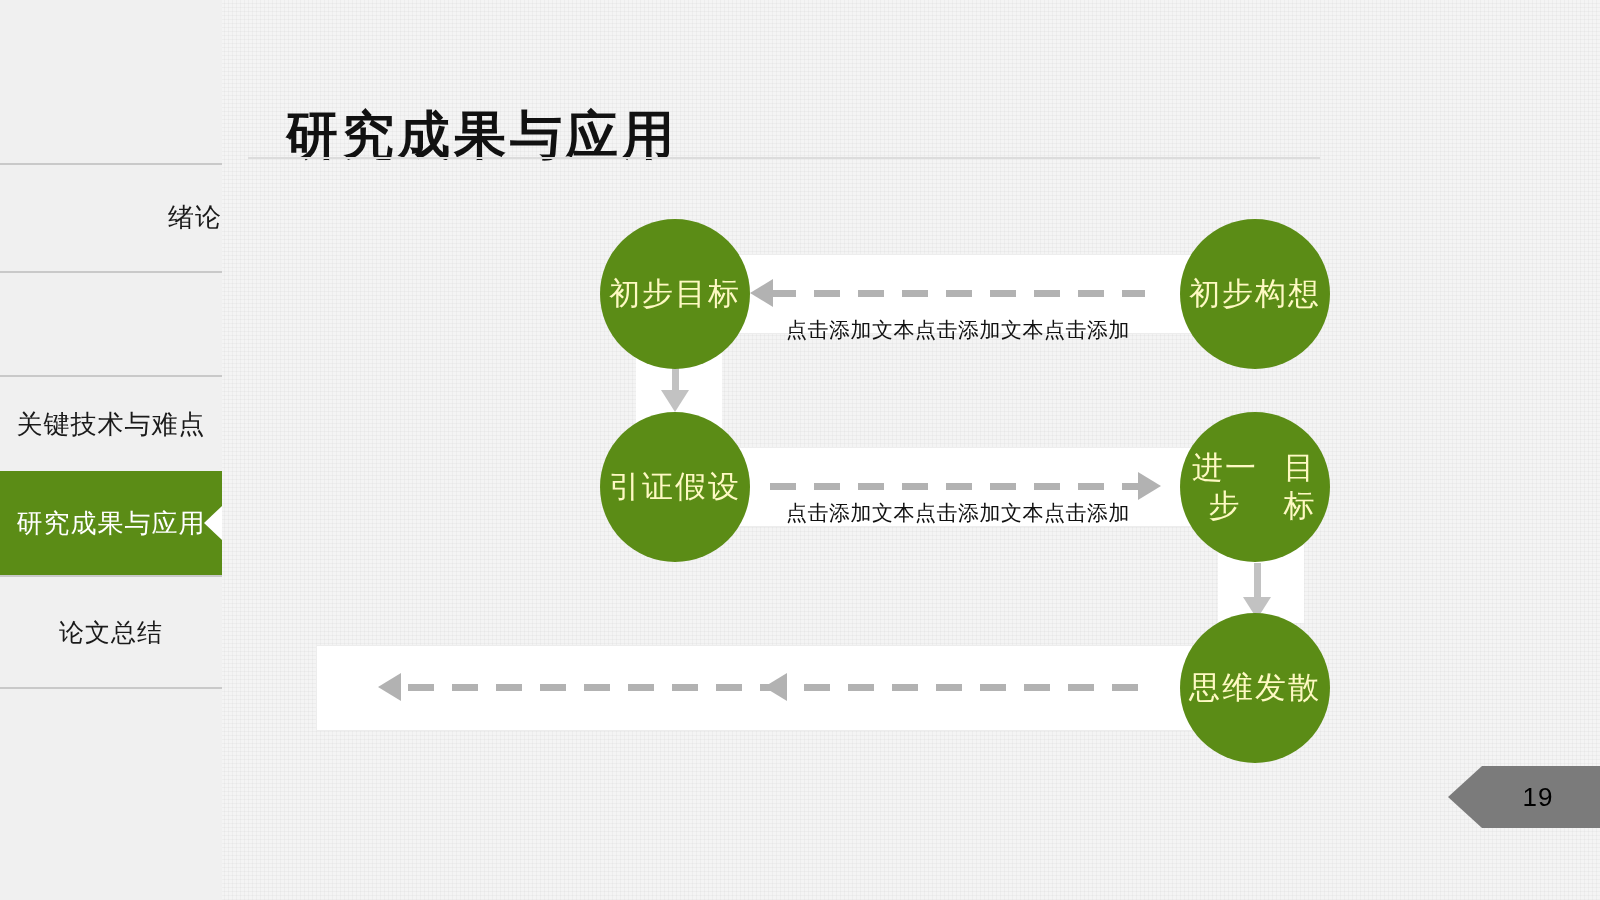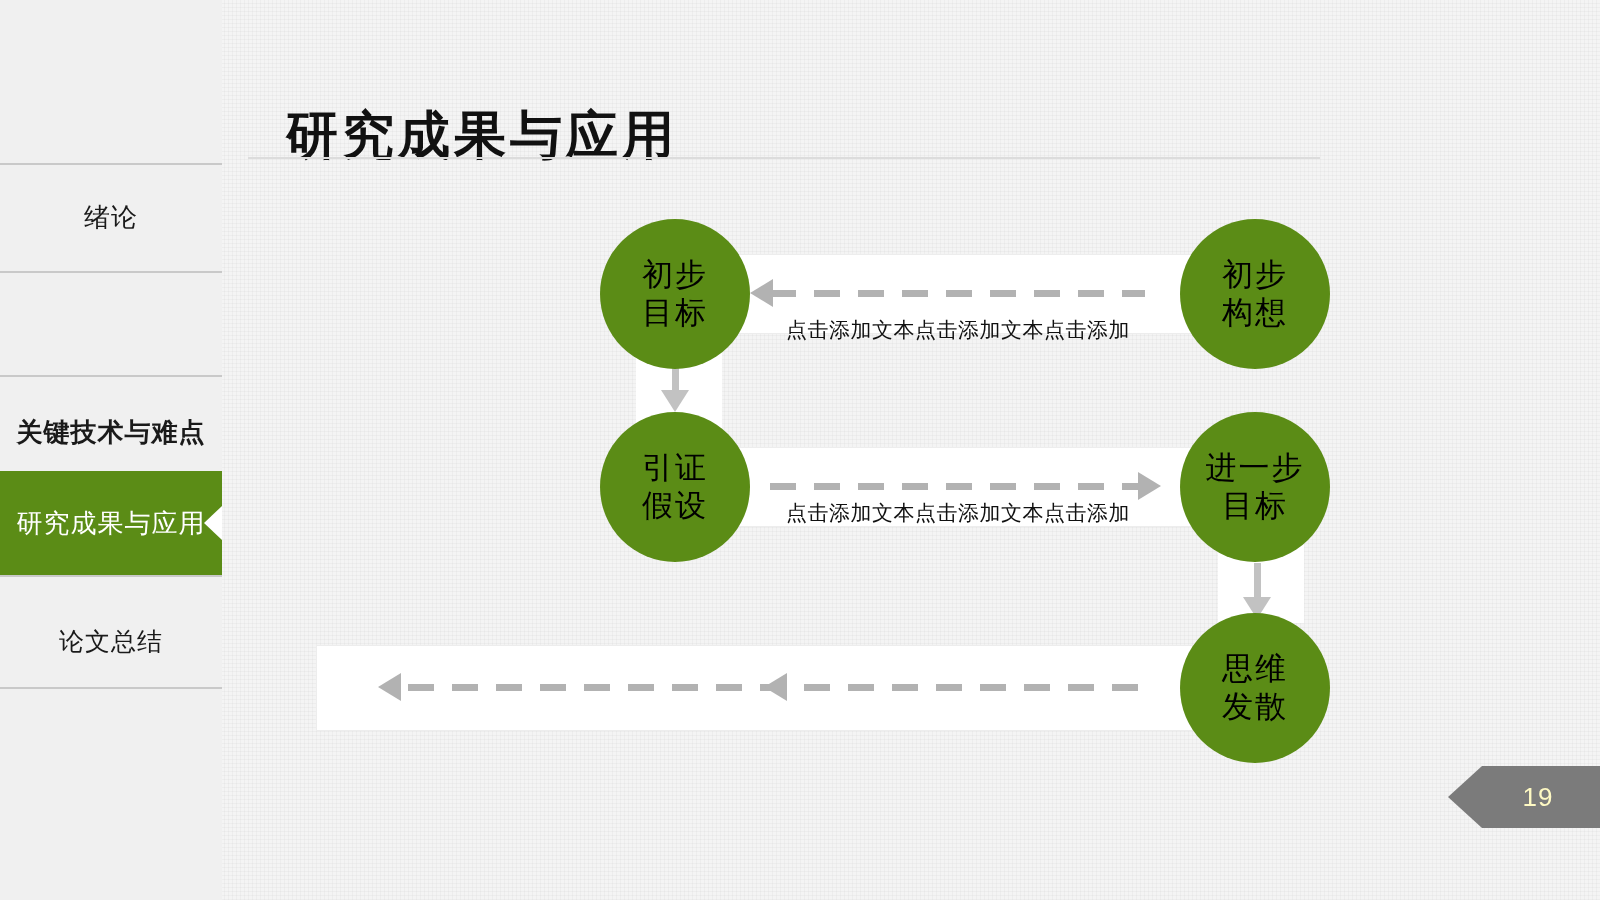--- a/index.html
+++ b/index.html
@@ -94,23 +94,22 @@
     background: #ffffff;
     border: 1px solid #ededed;
     box-sizing: border-box;
   }
 
   .circle {
     position: absolute;
     width: 150px; height: 150px;
     border-radius: 50%;
     background: #5b8c16;
-    color: #000000;
+    color: #fef9c3;
     display: flex;
-    flex-direction: column;
     align-items: center;
     justify-content: center;
     font-size: 31px;
     line-height: 1.22;
     letter-spacing: 2px;
     text-align: center;
   }
   .circle span { display: block; }
 
   .band-label {
@@ -165,53 +164,53 @@
   
   #page-badge {
     position: absolute;
     left: 1448px; top: 766px;
     width: 152px; height: 62px;
     background: #7b7b7b;
     clip-path: polygon(34px 0, 152px 0, 152px 62px, 34px 62px, 0 31px);
     display: flex;
     align-items: center;
     justify-content: center;
-    color: #fef9c3;
+    color: #000000;
     font-size: 26px;
     letter-spacing: 1px;
     padding-left: 28px;
     box-sizing: border-box;
   }
 </style>
 </head>
 <body>
 
 <div id="slide">
 
   <nav id="sidebar">
     <div class="side-top-rule"></div>
 
-    <div class="nav-item" style="top:163px;height:108px;">
+    <div class="nav-item" style="top:163px;height:108px;justify-content:flex-end;">
       <span>绪论</span>
     </div>
     <div class="nav-divider" style="top:271px;"></div>
 
     <div class="nav-divider" style="top:375px;"></div>
 
-    <div class="nav-item" style="top:385px;height:94px;font-weight:bold;">
+    <div class="nav-item" style="top:377px;height:94px;">
       <span>关键技术与难点</span>
     </div>
 
     <div class="nav-item active" style="top:471px;height:104px;">
       <span>研究成果与应用</span>
       <span class="notch"></span>
     </div>
     <div class="nav-divider" style="top:575px;"></div>
 
-    <div class="nav-item small" style="top:577px;height:110px;margin-top:9px;">
+    <div class="nav-item small" style="top:577px;height:110px;">
       <span>论文总结</span>
     </div>
     <div class="nav-divider" style="top:687px;"></div>
   </nav>
 
   <h1 id="title">研究成果与应用</h1>
   <div id="title-rule"></div>
 
   <div id="diagram">
 

